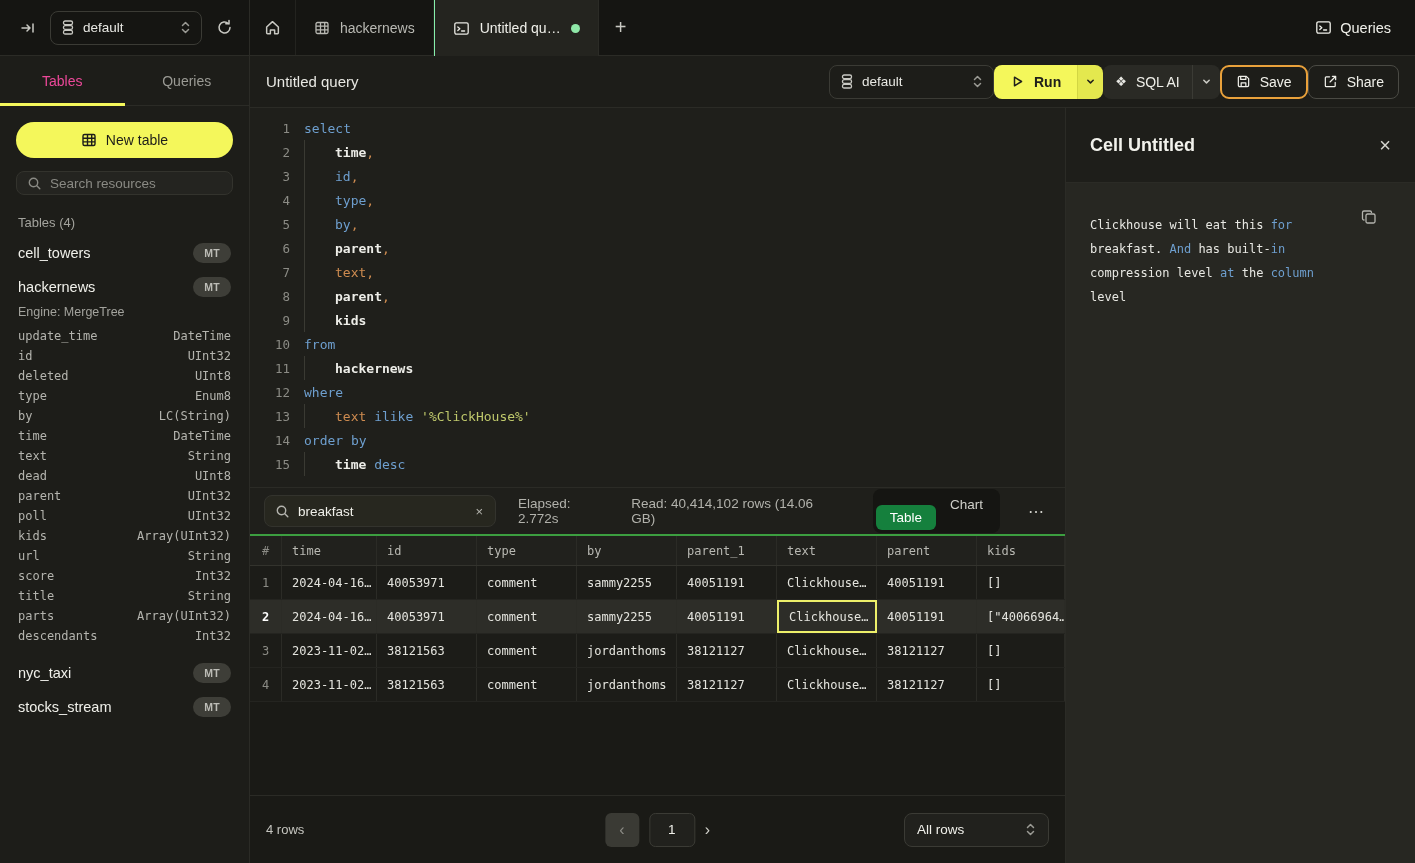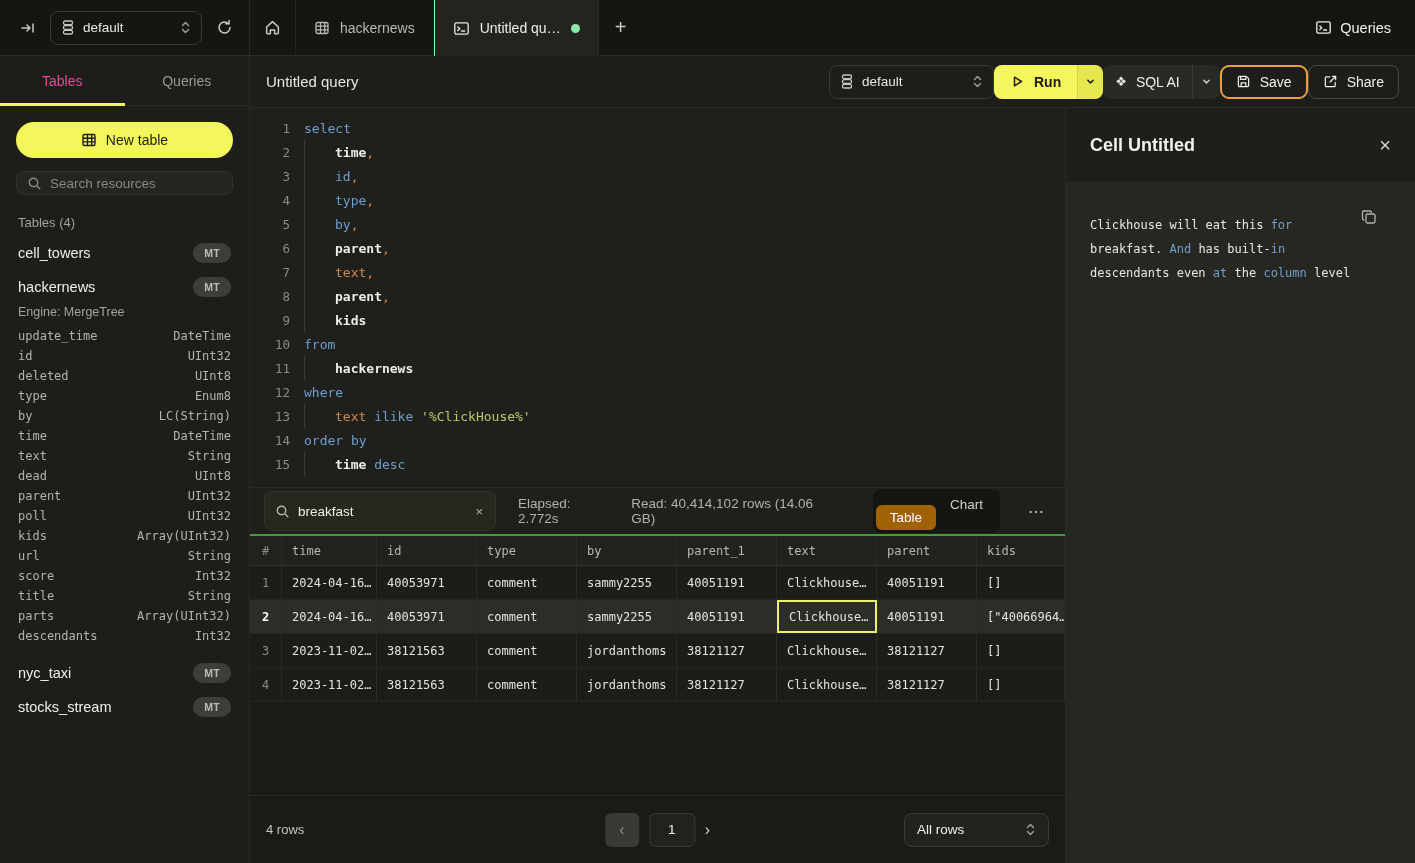--- a/index.html
+++ b/index.html
@@ -77,28 +77,28 @@
   .code { padding-left:14px; display:flex; align-items:center; height:24px; }
   .ind { display:inline-block; width:31px; height:24px; border-left:1px solid #3A3A33; }
   .c-kw { color:#6E9FCF; }
   .c-b  { color:#EDEDE8; font-weight:700; }
   .c-o  { color:#CE8B50; }
   .c-s  { color:#BFC86B; }
   .c-p  { color:#D5D5CF; }
 
   
   .res-toolbar { height:46px; flex:0 0 46px; background:#1F1F1B; display:flex; align-items:center; padding:0 14px; gap:22px; }
-  .res-search { width:232px; height:40px; background:#27271F; border:1px solid #33332D; border-radius:8px; display:flex; align-items:center; gap:8px; padding:0 10px; }
+  .res-search { width:232px; height:32px; background:#27271F; border:1px solid #33332D; border-radius:8px; display:flex; align-items:center; gap:8px; padding:0 10px; }
   .res-search input { flex:1; min-width:0; background:transparent; border:none; outline:none; color:#F0F0EA; font-size:13.5px; font-family:inherit; }
   .res-clear { background:none; border:none; color:#B4B4AE; font-size:13px; cursor:pointer; padding:0 2px; }
   .res-meta { font-size:13.5px; color:#B2B2AC; }
   .res-spacer { flex:1; }
   .seg-ctl { background:#151512; border-radius:8px; padding:3px; display:flex; }
   .seg { padding:5px 14px; font-size:13.5px; color:#CFCFC9; border-radius:6px; cursor:pointer; }
-  .seg.active { background:#a16207; color:#FFFFFF;margin-top:13px; }
+  .seg.active { background:#15803d; color:#FFFFFF;margin-top:13px; }
   .more-btn { background:none; border:none; color:#CFCFC9; font-size:16px; cursor:pointer; padding:4px 6px; letter-spacing:1px; }
 
   
   .res-table { border-top:2px solid #3C9E40; background:#1C1C18; }
   .r-row { display:grid; grid-template-columns:32px 95px 100px 100px 100px 100px 100px 100px 88px; }
   .r-head { background:#21211D; border-bottom:1px solid #33332D; }
   .r-head .cell { color:#B8B8B2; height:29px; }
   .cell { font-family:"DejaVu Sans Mono", monospace; font-size:12px; color:#E4E4DE; display:flex; align-items:center;
     padding:0 10px; border-right:1px solid #2B2B26; overflow:hidden; white-space:nowrap; height:33px; }
   .cell.numcol { justify-content:center; padding:0 4px; color:#8B8B85; }
@@ -505,21 +505,21 @@
             </div>
           </div>
         </div>
 
         <div class="inspector">
           <div class="insp-head">
             <div class="insp-title">Cell Untitled</div>
             <button class="insp-close">×</button>
           </div>
           <div class="insp-body">
-            <div class="insp-text" id="insp-text"><span>Clickhouse will eat this </span><span class="k">for</span><span> breakfast. </span><span class="k">And</span><span> has built-</span><span class="k">in</span><span> descendants even </span><span class="k">at</span><span> the </span><span class="k">column</span><span> level</span></div>
+            <div class="insp-text" id="insp-text"><span>Clickhouse will eat this </span><span class="k">for</span><span> breakfast. </span><span class="k">And</span><span> has built-</span><span class="k">in</span><span> compression level </span><span class="k">at</span><span> the </span><span class="k">column</span><span> level</span></div>
             <button class="copy-btn">
               <svg width="16" height="16" viewBox="0 0 16 16" fill="none" stroke="#B4B4AE" stroke-width="1.3" stroke-linejoin="round">
                   <rect x="5" y="5" width="9" height="9" rx="1.5"></rect>
                   <path d="M3.5 11H3a1.5 1.5 0 0 1-1.5-1.5v-6A1.5 1.5 0 0 1 3 2h6A1.5 1.5 0 0 1 10.5 3.5V4"></path>
                 </svg>
             </button>
           </div>
         </div>
       </div>
     </div>

